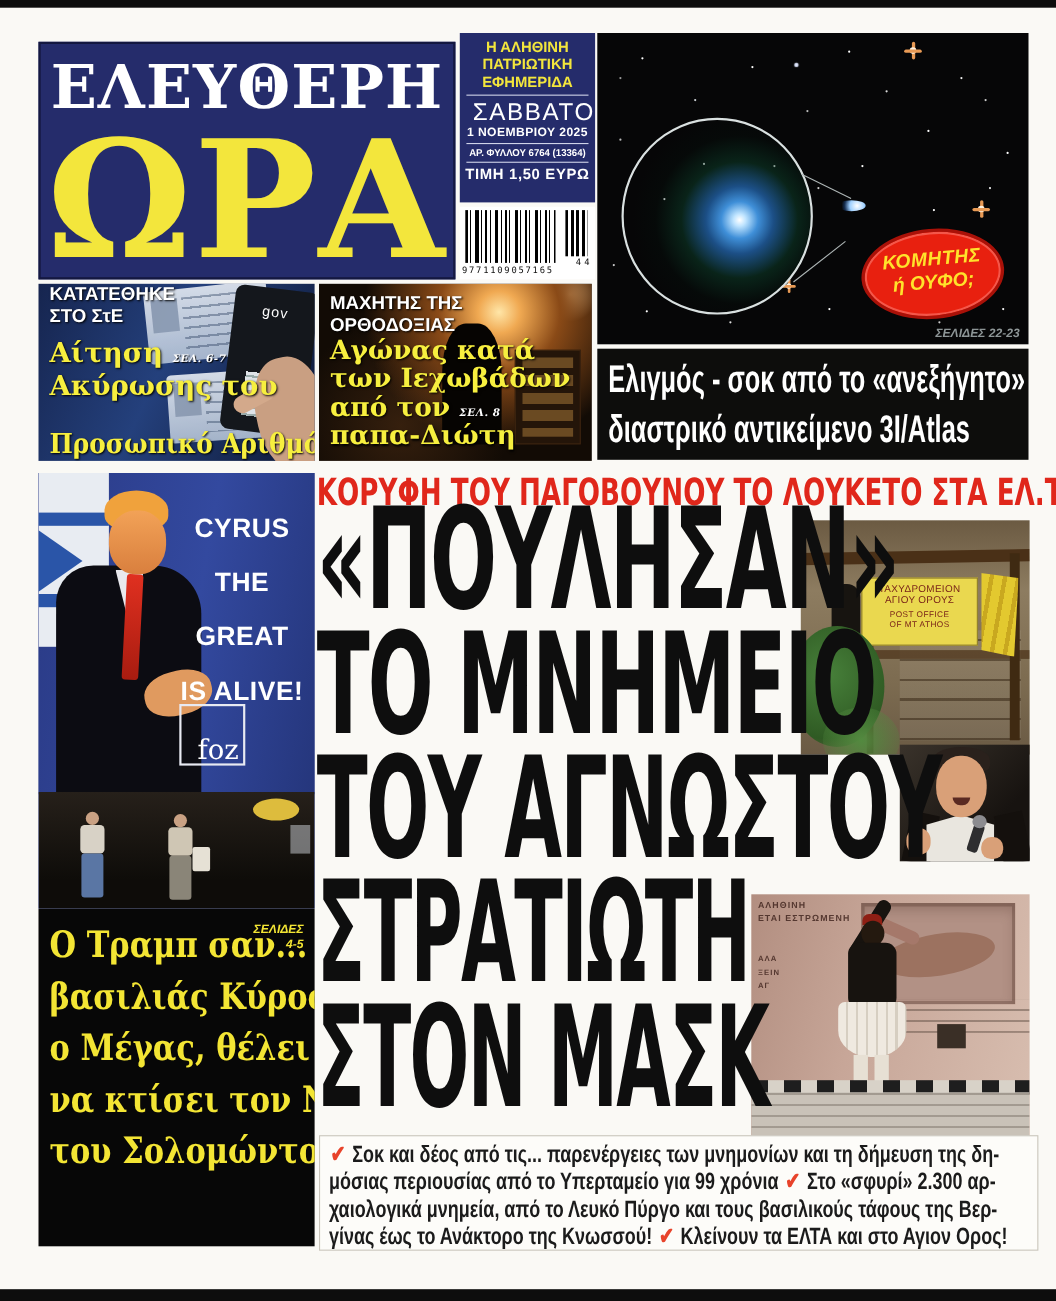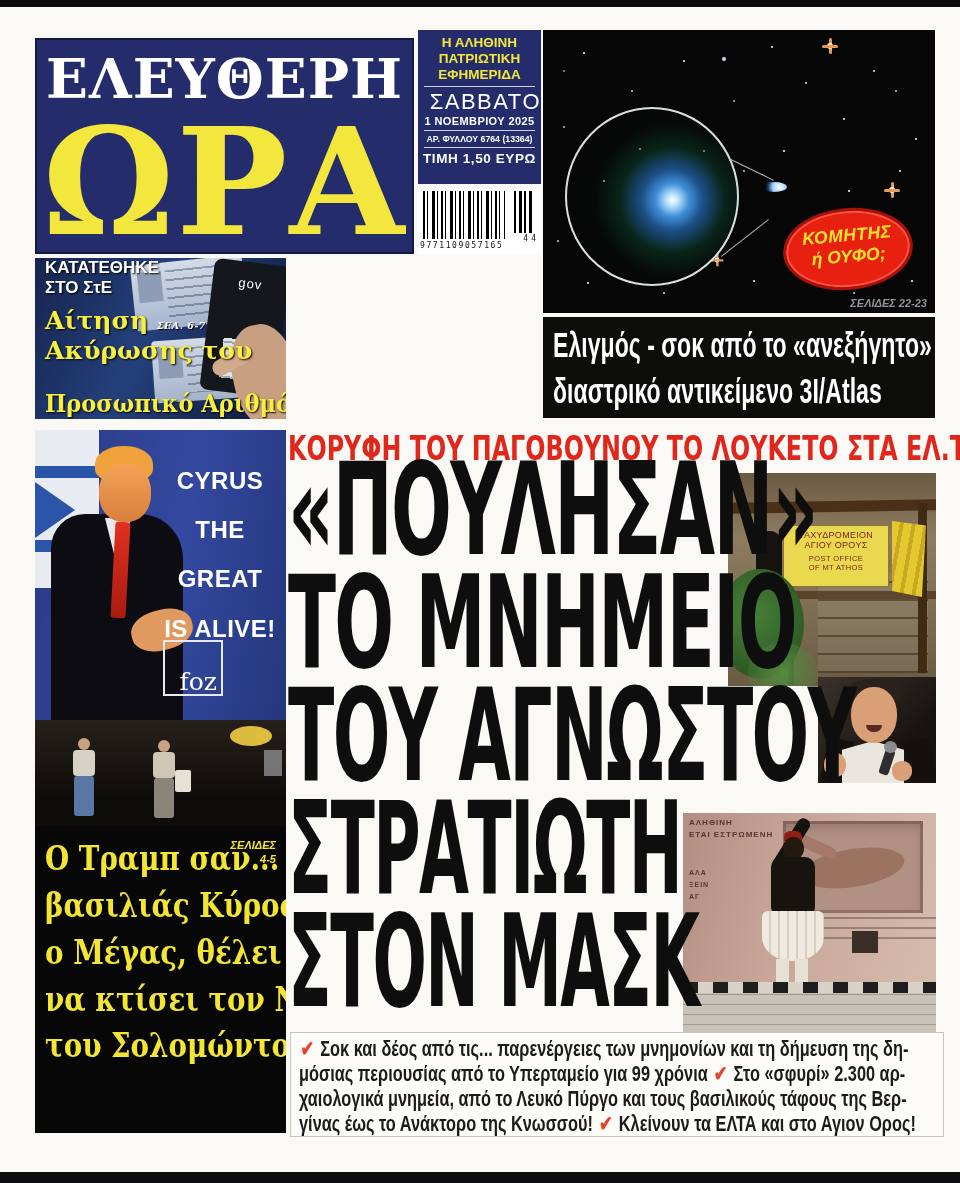--- a/index.html
+++ b/index.html
@@ -306,20 +306,38 @@
       <div>ΣΤΟ ΣτΕ</div>
     </div>
     <div class="art-title" style="top:48px;">
       <span>Αίτηση</span>
       <span class="sel-small">ΣΕΛ. 6-7</span>
     </div>
     <div class="art-title" style="top:78px;">Ακύρωσης του</div>
     <div class="art-title" style="top:131px;transform:scaleX(.9);">Προσωπικό Αριθμό</div>
   </div>
 
+  <div class="abs art2">
+    <div class="glow"></div>
+    <div class="sil"></div>
+    <div class="kiosk">
+        <div class="frames"></div>
+      </div>
+    <div class="art-kicker" style="top:8px;">
+      <div>ΜΑΧΗΤΗΣ ΤΗΣ</div>
+      <div>ΟΡΘΟΔΟΞΙΑΣ</div>
+    </div>
+    <div class="art-title" style="top:46px;font-size:24px;">Αγώνας κατά</div>
+    <div class="art-title" style="top:72px;font-size:24px;">των Ιεχωβάδων</div>
+    <div class="art-title" style="top:98px;font-size:24px;">
+      <span>από τον</span>
+      <span class="sel-small">ΣΕΛ. 8</span>
+    </div>
+    <div class="art-title" style="top:124px;font-size:24px;">παπα-Διώτη</div>
+  </div>
 
   <div class="abs red-banner">
     <span>ΚΟΡΥΦΗ ΤΟΥ ΠΑΓΟΒΟΥΝΟΥ ΤΟ ΛΟΥΚΕΤΟ ΣΤΑ ΕΛ.ΤΑ.</span>
   </div>
 
   <div id="hl">
       <div class="hl-line" style="top: 446px; transform: scaleX(0.56);">«ΠΟΥΛΗΣΑΝ»</div>
       <div class="hl-line" style="top: 559px; transform: scaleX(0.55);">ΤΟ ΜΝΗΜΕΙΟ</div>
       <div class="hl-line" style="top: 672px; transform: scaleX(0.53);">ΤΟΥ ΑΓΝΩΣΤΟΥ</div>
       <div class="hl-line" style="top: 785px; transform: scaleX(0.505);">ΣΤΡΑΤΙΩΤΗ</div>

